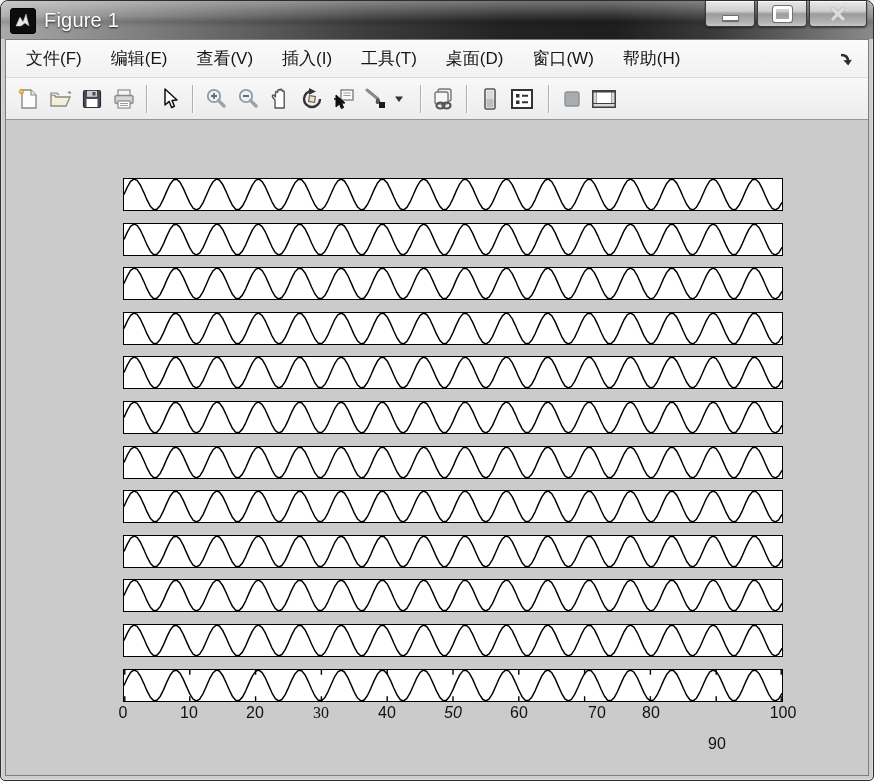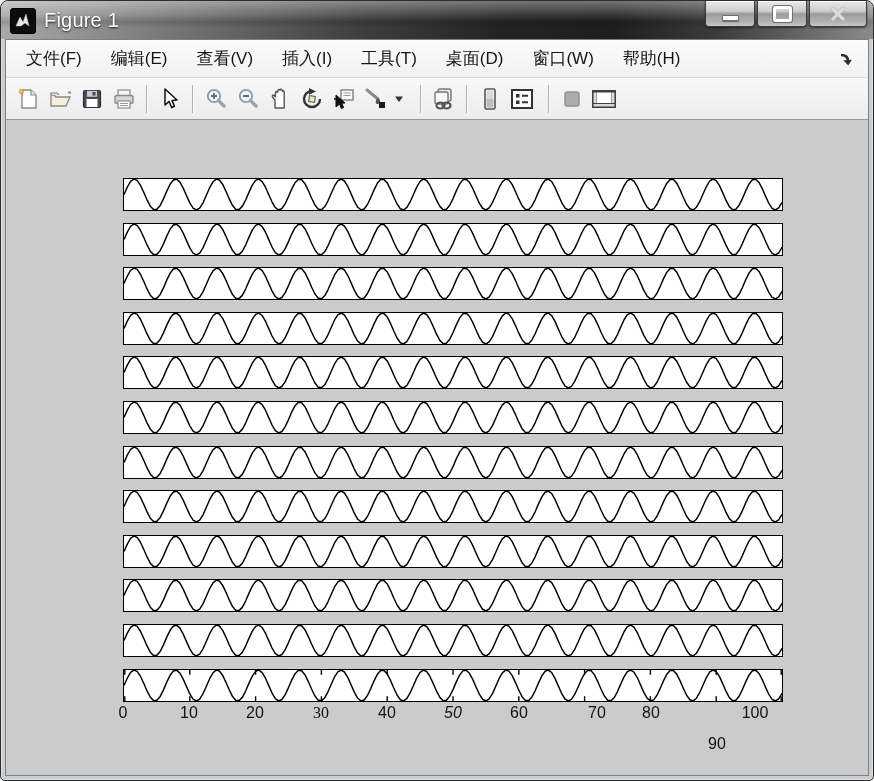--- a/index.html
+++ b/index.html
@@ -353,18 +353,18 @@
           <span style="left: 0px;">0</span>
           <span style="left: 66px;">10</span>
           <span style="left: 132px;">20</span>
           <span style="left: 198px; font-family: Liberation Serif, serif;">30</span>
           <span style="left: 264px;">40</span>
           <span style="left: 330px; font-style: italic;">50</span>
           <span style="left: 396px;">60</span>
           <span style="left: 474px;">70</span>
           <span style="left: 528px; text-align: right;">80</span>
           <span style="left: 594px; margin-top: 31px;">90</span>
-          <span style="left: 632px;">100</span>
+          <span style="left: 660px;">100</span>
         </div>
     </div>
 
   </div>
 </div>
 
 </body></html>

